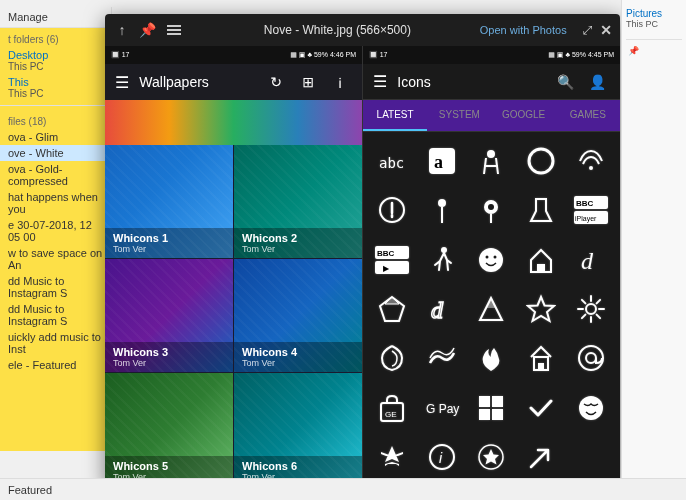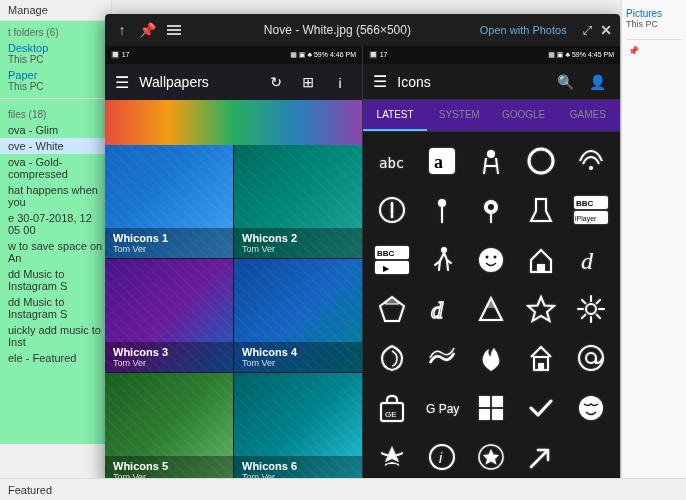--- a/index.html
+++ b/index.html
@@ -19,27 +19,28 @@
       flex-direction: row;
       width: 686px;
       height: 500px;
       position: relative;
     }
 
     
     .sidebar {
       width: 112px;
       height: 444px;
-      background: #86efac;
+      background: #fde047;
       border-right: 1px solid #ddd;
       display: flex;
       flex-direction: column;
       font-size: 11px;
       color: #333;
       overflow: hidden;
+      margin-top: 7px;
     }
     .sidebar-manage {
       padding: 4px 8px;
       font-size: 11px;
       color: #333;
       border-bottom: 1px solid #e0e0e0;
       background: #f0f0f0;
     }
     .sidebar-section-header {
       padding: 6px 8px 2px 8px;
@@ -406,21 +407,21 @@
 <div class="root">
 
   <div class="sidebar">
     <div class="sidebar-manage">Manage</div>
     <div class="sidebar-section-header">t folders (6)</div>
     <div class="sidebar-item">
       <span class="sidebar-item-title">Desktop</span>
       <span class="sidebar-item-sub">This PC</span>
     </div>
     <div class="sidebar-item">
-      <span class="sidebar-item-title">Paper</span>
+      <span class="sidebar-item-title">This</span>
       <span class="sidebar-item-sub">This PC</span>
     </div>
     <div class="sidebar-divider"></div>
     <div class="sidebar-section-header">files (18)</div>
     <div class="sidebar-item">
         <span>ova - Glim</span>
       </div>
     <div class="sidebar-item selected">
         <span>ove - White</span>
       </div>

